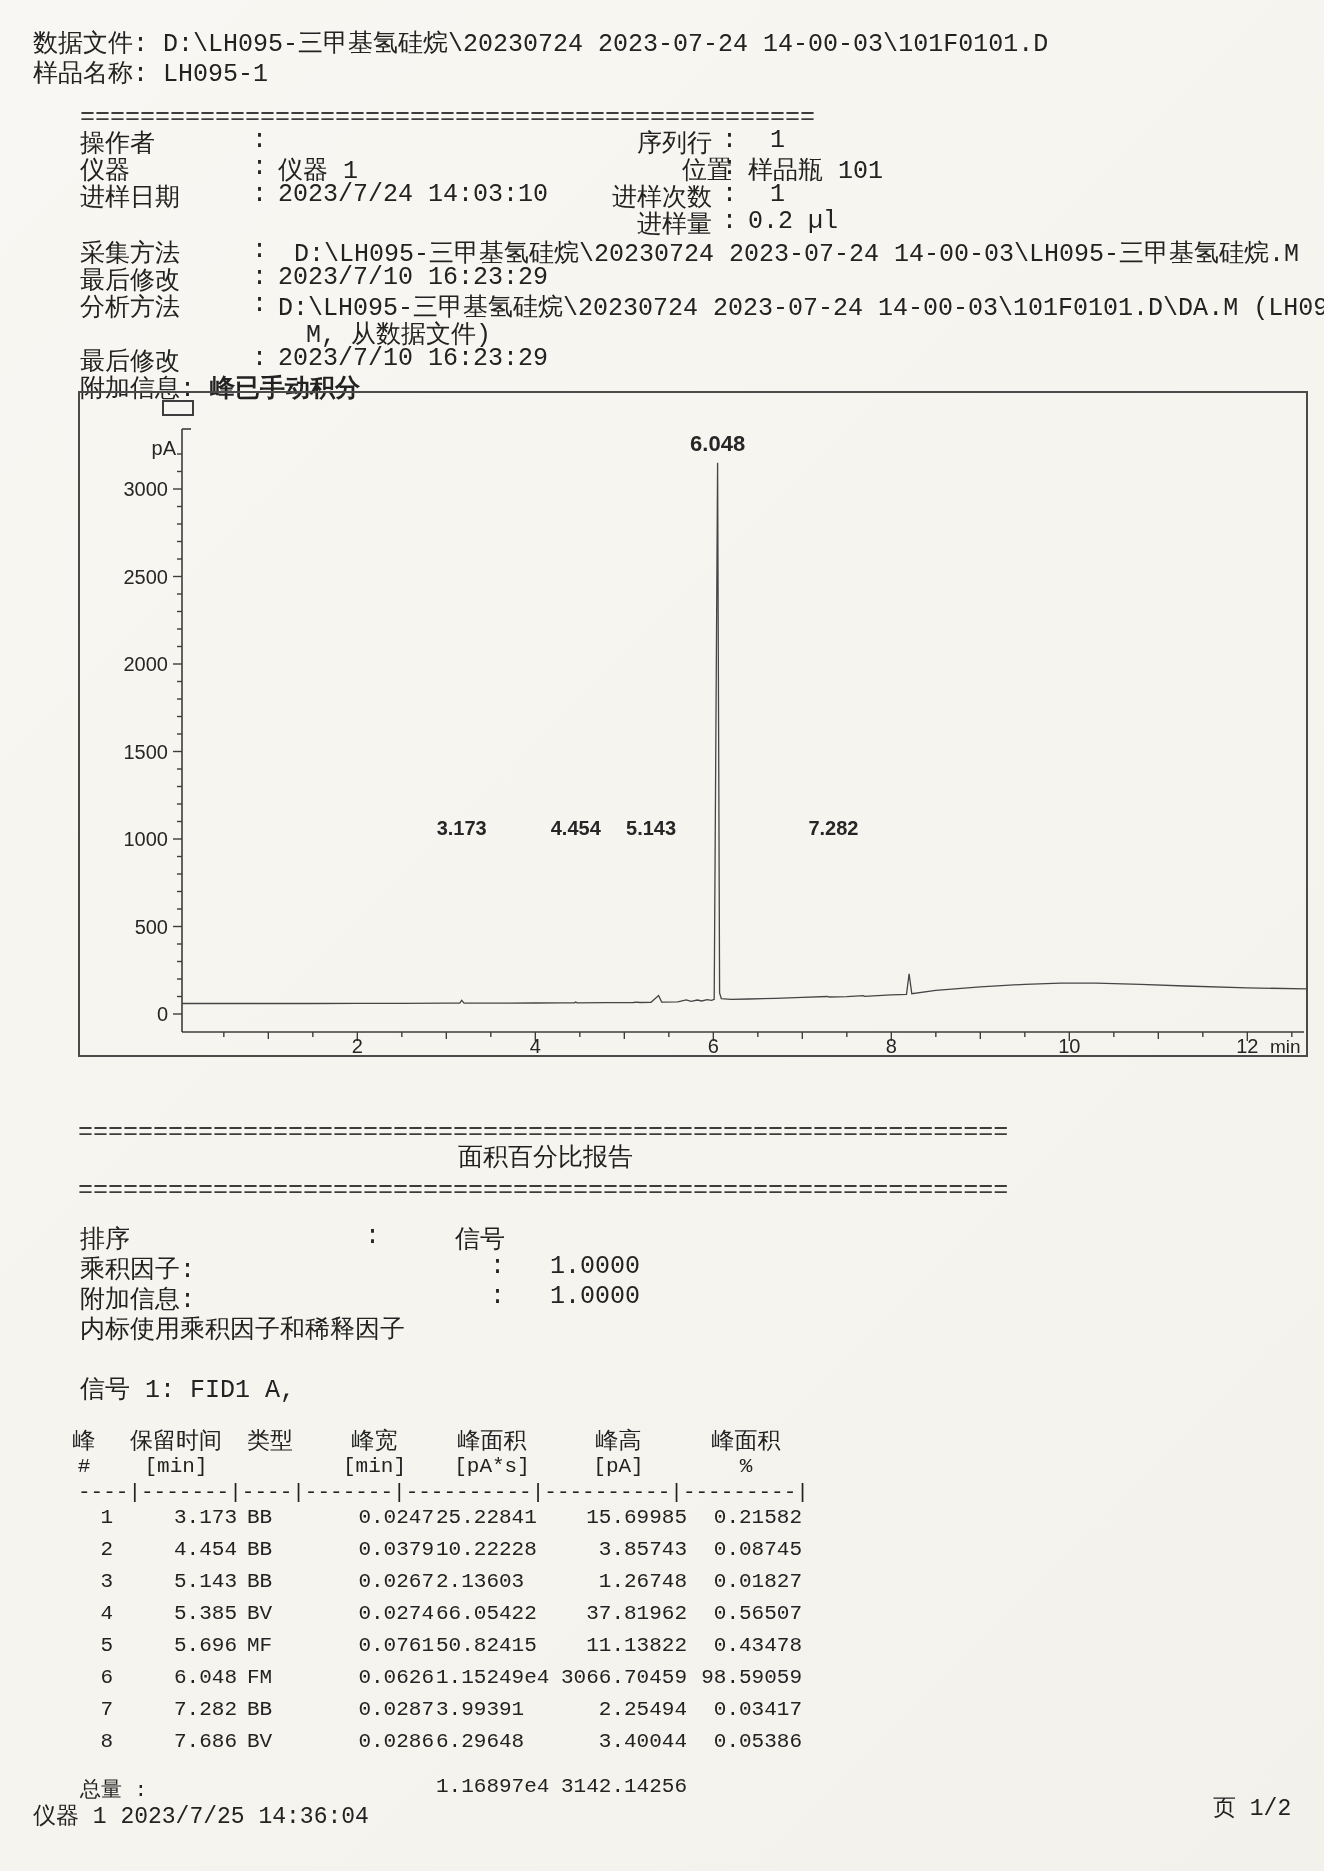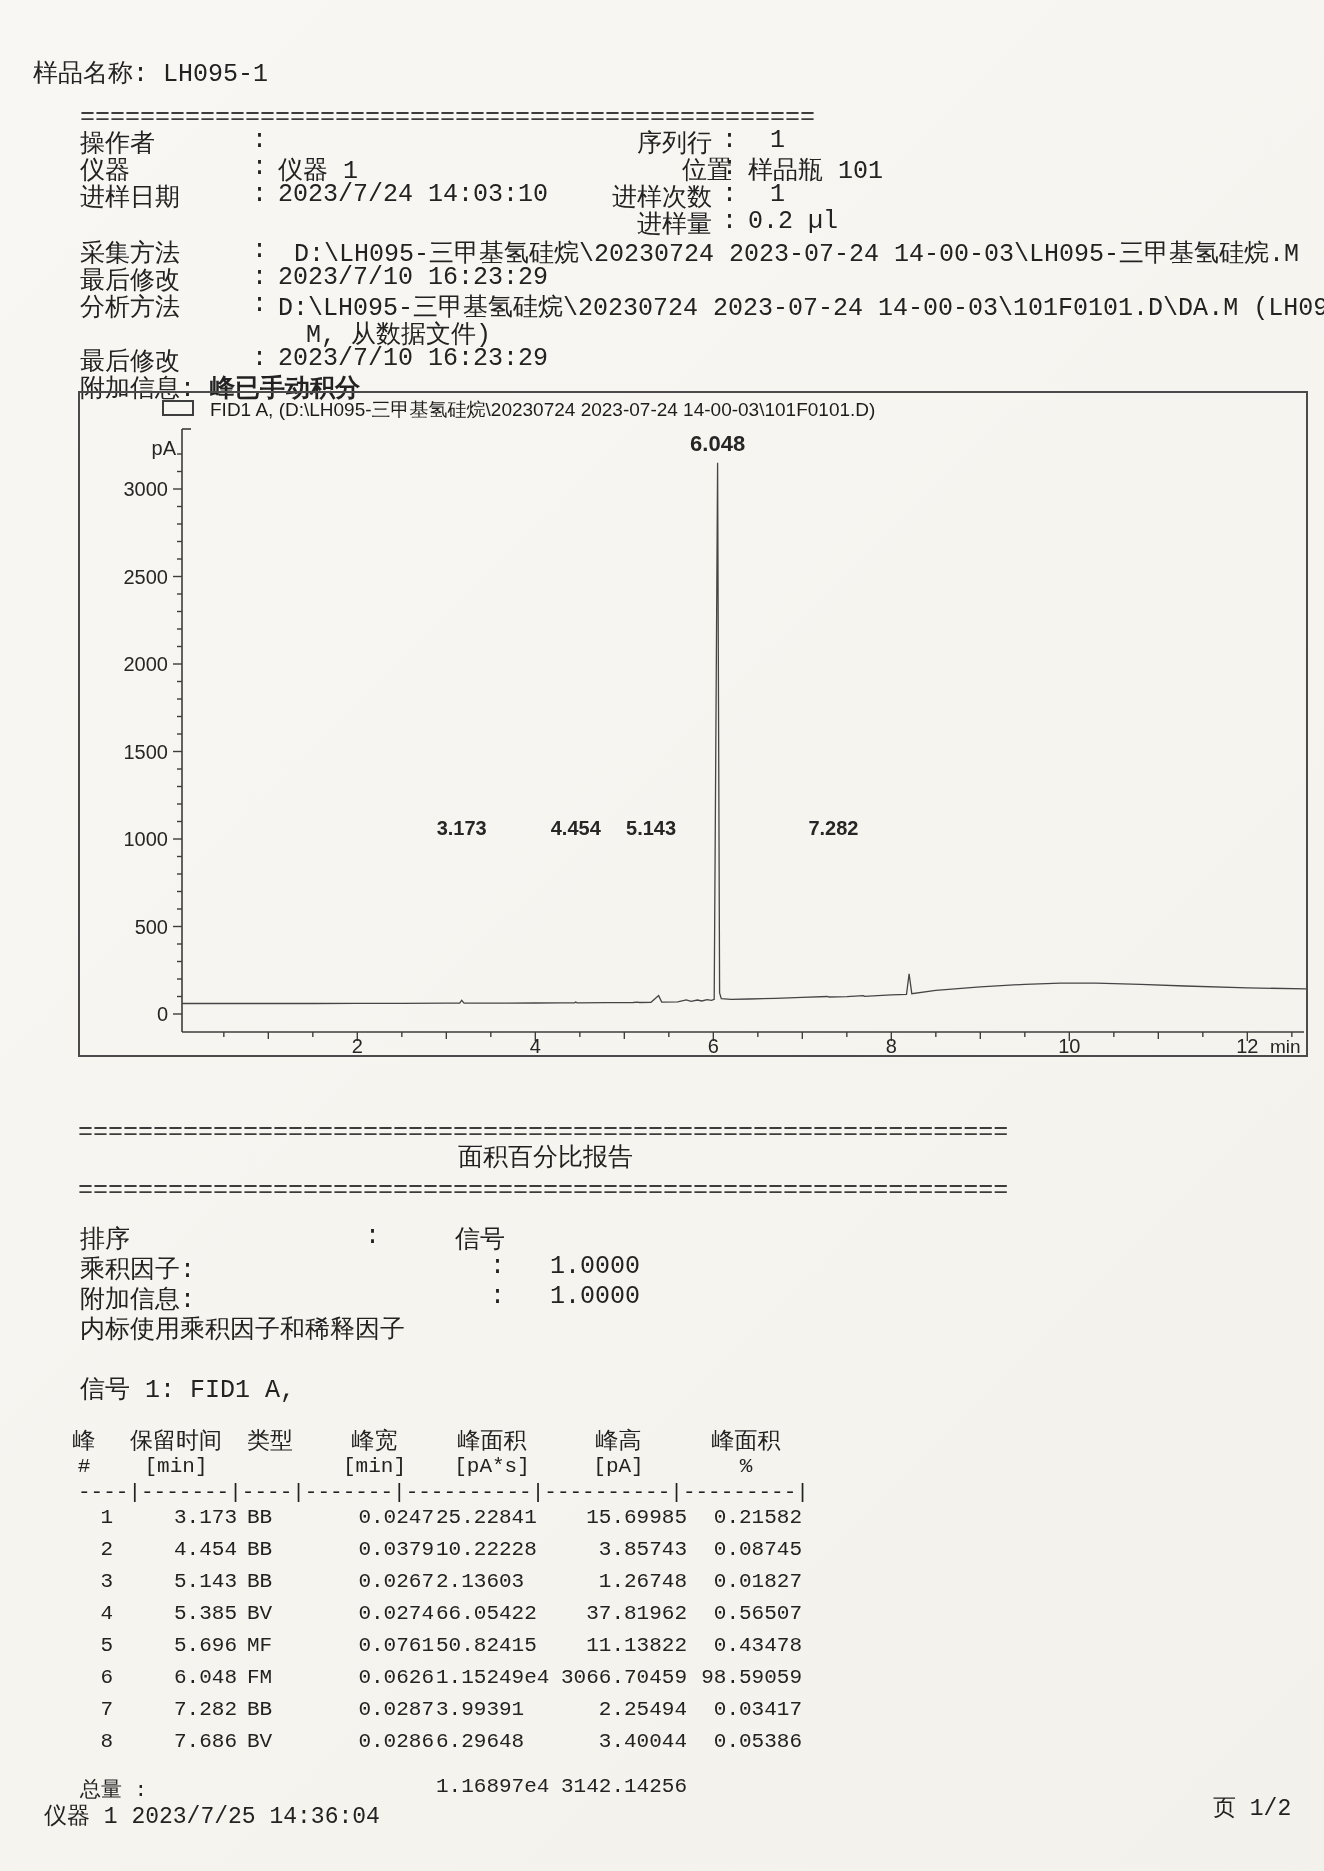--- a/index.html
+++ b/index.html
@@ -32,20 +32,21 @@
   .c5{left:550px;width:137px;text-align:right;}
   .c6{left:690px;width:112px;text-align:right;}
   .center{text-align:center;}
   .footer{font-size:23px;color:#222;}
 </style>
 </head>
 <body>
 
 <div class="page">
 
+  <div class="abs mono h-line" style="left:33px;top:30px;"><span>数据文件:</span><span> </span><span>D:\LH095-三甲基氢硅烷\20230724 2023-07-24 14-00-03\101F0101.D</span></div>
   <div class="abs mono h-line" style="left:33px;top:60px;"><span>样品名称:</span><span> </span><span>LH095-1</span></div>
 
   <div class="abs mono sep" style="left:80px;top:103px;width:745px;">=================================================</div>
 
   <div class="abs mono info-label" style="left:80px;top:126px;">操作者</div>
   <div class="abs mono info-colon" style="left:252px;top:126px;">:</div>
 
   <div class="abs mono info-label" style="left:80px;top:153px;">仪器</div>
   <div class="abs mono info-colon" style="left:252px;top:153px;">:</div>
   <div class="abs mono info-value" style="left:278px;top:153px;">仪器 1</div>
@@ -85,21 +86,20 @@
 
   <div class="abs mono info-label" style="left:80px;top:344px;">最后修改</div>
   <div class="abs mono info-colon" style="left:252px;top:344px;">:</div>
   <div class="abs mono info-value" style="left:278px;top:344px;">2023/7/10 16:23:29</div>
 
   <div class="abs mono info-label" style="left:80px;top:371px;">附加信息:</div>
   <div class="abs mono info-value" style="left:210px;top:371px;font-weight:bold;">峰已手动积分</div>
 
   <div class="chartbox">
     <div class="legend-swatch"></div>
-    <div class="legend-text sans">FID1 A, (D:\LH095-三甲基氢硅烷\20230724 2023-07-24 14-00-03\101F0101.D)</div>
     <svg id="chromatogram" width="1226" height="662" viewBox="0 0 1226 662" style="position:absolute;left:0;top:0;">
         <line x1="102" y1="36" x2="102" y2="639" stroke="#3d3d3d" stroke-width="1.6"></line>
         <line x1="102" y1="36" x2="111" y2="36" stroke="#3d3d3d" stroke-width="1.6"></line>
         <line x1="93" y1="621" x2="102" y2="621" stroke="#3d3d3d" stroke-width="1.4"></line>
         <line x1="97" y1="603.5" x2="102" y2="603.5" stroke="#3d3d3d" stroke-width="1.4"></line>
         <line x1="97" y1="586" x2="102" y2="586" stroke="#3d3d3d" stroke-width="1.4"></line>
         <line x1="97" y1="568.5" x2="102" y2="568.5" stroke="#3d3d3d" stroke-width="1.4"></line>
         <line x1="97" y1="551" x2="102" y2="551" stroke="#3d3d3d" stroke-width="1.4"></line>
         <line x1="93" y1="533.5" x2="102" y2="533.5" stroke="#3d3d3d" stroke-width="1.4"></line>
         <line x1="97" y1="516" x2="102" y2="516" stroke="#3d3d3d" stroke-width="1.4"></line>
@@ -198,16 +198,16 @@
   <div class="abs mono param" style="left:80px;top:1312px;">内标使用乘积因子和稀释因子</div>
 
   <div class="abs mono param" style="left:80px;top:1372px;">信号 1: FID1 A,</div>
 
   <div id="peak-table" class="abs" style="left:0;top:0;width:1324px;height:0;"><div class="abs mono cell c0 tbl-head-cjk center" style="top: 1425px;">峰</div><div class="abs mono cell c1 tbl-head-cjk center" style="top: 1425px;">保留时间</div><div class="abs mono cell c2 tbl-head-cjk" style="top: 1425px;">类型</div><div class="abs mono cell c3 tbl-head-cjk center" style="top: 1425px;">峰宽</div><div class="abs mono cell c4 tbl-head-cjk center" style="top: 1425px;">峰面积</div><div class="abs mono cell c5 tbl-head-cjk center" style="top: 1425px;">峰高</div><div class="abs mono cell c6 tbl-head-cjk center" style="top: 1425px;">峰面积</div><div class="abs mono cell c0 tbl center" style="top: 1455px;">#</div><div class="abs mono cell c1 tbl center" style="top: 1455px;">[min]</div><div class="abs mono cell c3 tbl center" style="top: 1455px;">[min]</div><div class="abs mono cell c4 tbl center" style="top: 1455px;">[pA*s]</div><div class="abs mono cell c5 tbl center" style="top: 1455px;">[pA]</div><div class="abs mono cell c6 tbl center" style="top: 1455px;">%</div><div class="abs mono tbl" style="left: 78px; top: 1481px;">----|-------|----|-------|----------|----------|---------|</div><div class="abs mono cell tbl c0" style="top: 1506px;">1</div><div class="abs mono cell tbl c1" style="top: 1506px;">3.173</div><div class="abs mono cell tbl c2" style="top: 1506px;">BB</div><div class="abs mono cell tbl c3" style="top: 1506px;">0.0247</div><div class="abs mono cell tbl c4" style="top: 1506px;">25.22841</div><div class="abs mono cell tbl c5" style="top: 1506px;">15.69985</div><div class="abs mono cell tbl c6" style="top: 1506px;">0.21582</div><div class="abs mono cell tbl c0" style="top: 1538px;">2</div><div class="abs mono cell tbl c1" style="top: 1538px;">4.454</div><div class="abs mono cell tbl c2" style="top: 1538px;">BB</div><div class="abs mono cell tbl c3" style="top: 1538px;">0.0379</div><div class="abs mono cell tbl c4" style="top: 1538px;">10.22228</div><div class="abs mono cell tbl c5" style="top: 1538px;">3.85743</div><div class="abs mono cell tbl c6" style="top: 1538px;">0.08745</div><div class="abs mono cell tbl c0" style="top: 1570px;">3</div><div class="abs mono cell tbl c1" style="top: 1570px;">5.143</div><div class="abs mono cell tbl c2" style="top: 1570px;">BB</div><div class="abs mono cell tbl c3" style="top: 1570px;">0.0267</div><div class="abs mono cell tbl c4" style="top: 1570px;">2.13603</div><div class="abs mono cell tbl c5" style="top: 1570px;">1.26748</div><div class="abs mono cell tbl c6" style="top: 1570px;">0.01827</div><div class="abs mono cell tbl c0" style="top: 1602px;">4</div><div class="abs mono cell tbl c1" style="top: 1602px;">5.385</div><div class="abs mono cell tbl c2" style="top: 1602px;">BV</div><div class="abs mono cell tbl c3" style="top: 1602px;">0.0274</div><div class="abs mono cell tbl c4" style="top: 1602px;">66.05422</div><div class="abs mono cell tbl c5" style="top: 1602px;">37.81962</div><div class="abs mono cell tbl c6" style="top: 1602px;">0.56507</div><div class="abs mono cell tbl c0" style="top: 1634px;">5</div><div class="abs mono cell tbl c1" style="top: 1634px;">5.696</div><div class="abs mono cell tbl c2" style="top: 1634px;">MF</div><div class="abs mono cell tbl c3" style="top: 1634px;">0.0761</div><div class="abs mono cell tbl c4" style="top: 1634px;">50.82415</div><div class="abs mono cell tbl c5" style="top: 1634px;">11.13822</div><div class="abs mono cell tbl c6" style="top: 1634px;">0.43478</div><div class="abs mono cell tbl c0" style="top: 1666px;">6</div><div class="abs mono cell tbl c1" style="top: 1666px;">6.048</div><div class="abs mono cell tbl c2" style="top: 1666px;">FM</div><div class="abs mono cell tbl c3" style="top: 1666px;">0.0626</div><div class="abs mono cell tbl c4" style="top: 1666px;">1.15249e4</div><div class="abs mono cell tbl c5" style="top: 1666px;">3066.70459</div><div class="abs mono cell tbl c6" style="top: 1666px;">98.59059</div><div class="abs mono cell tbl c0" style="top: 1698px;">7</div><div class="abs mono cell tbl c1" style="top: 1698px;">7.282</div><div class="abs mono cell tbl c2" style="top: 1698px;">BB</div><div class="abs mono cell tbl c3" style="top: 1698px;">0.0287</div><div class="abs mono cell tbl c4" style="top: 1698px;">3.99391</div><div class="abs mono cell tbl c5" style="top: 1698px;">2.25494</div><div class="abs mono cell tbl c6" style="top: 1698px;">0.03417</div><div class="abs mono cell tbl c0" style="top: 1730px;">8</div><div class="abs mono cell tbl c1" style="top: 1730px;">7.686</div><div class="abs mono cell tbl c2" style="top: 1730px;">BV</div><div class="abs mono cell tbl c3" style="top: 1730px;">0.0286</div><div class="abs mono cell tbl c4" style="top: 1730px;">6.29648</div><div class="abs mono cell tbl c5" style="top: 1730px;">3.40044</div><div class="abs mono cell tbl c6" style="top: 1730px;">0.05386</div></div>
 
   <div class="abs mono tbl" style="left:80px;top:1775px;">总量 :</div>
   <div class="abs mono tbl cell c4" style="top:1775px;">1.16897e4</div>
   <div class="abs mono tbl cell c5" style="top:1775px;">3142.14256</div>
 
-  <div class="abs mono footer" style="left:33px;top:1800px;margin-left:11px;">仪器 1 2023/7/25 14:36:04</div>
+  <div class="abs mono footer" style="left:33px;top:1800px;">仪器 1 2023/7/25 14:36:04</div>
   <div class="abs mono footer" style="left:1213px;top:1792px;">页 1/2</div>
 
 </div>
 
 </body></html>

